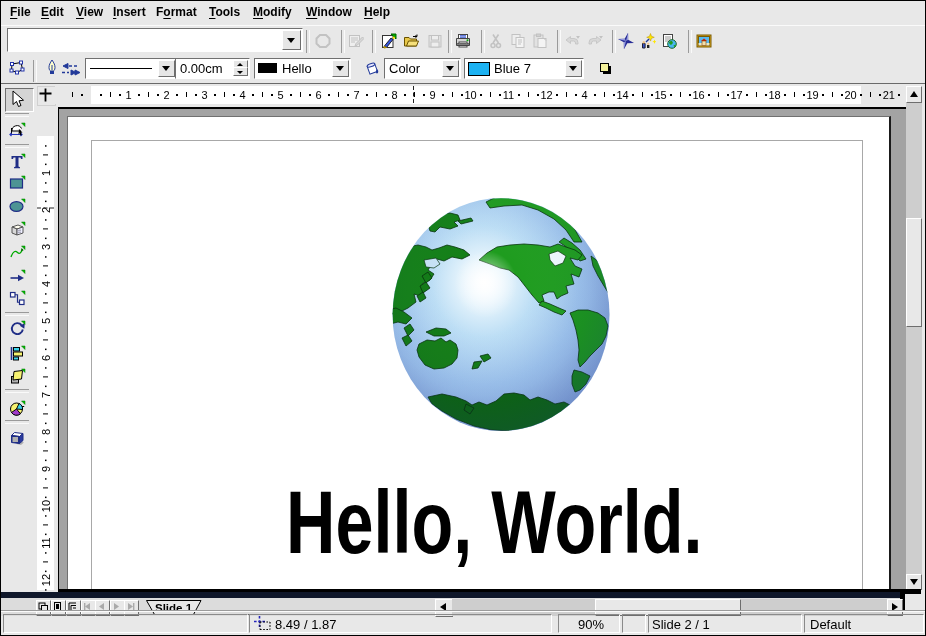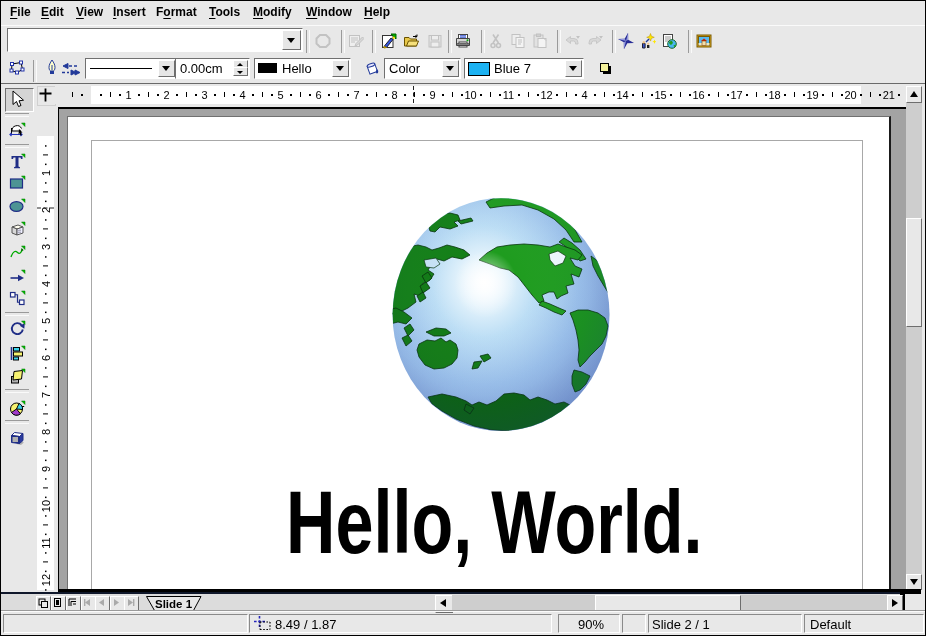--- a/index.html
+++ b/index.html
@@ -538,21 +538,21 @@
     <div class="raised abs" style="left:0;top:488px;width:14px;height:14px;">
       <div class="abs" style="left:3px;top:4px;width:0;height:0;border-left:4px solid transparent;border-right:4px solid transparent;border-top:6px solid #000;"></div>
     </div>
   </div>
 
   <div class="abs" style="left:58px;top:589px;width:847px;height:3px;background:#000;"></div>
   <div class="abs" style="left:905px;top:589px;width:16px;height:5px;background:#000;"></div>
   <div class="abs" style="left:900px;top:592px;width:5px;height:18px;background:#000;"></div>
   <div class="abs" style="left:905px;top:594px;width:16px;height:16px;background:#e8e8e8;"></div>
 
-  <div id="tabrow" class="abs" style="left:1px;top:592px;width:899px;height:18px;background:#dcdcdc;border-top:2px solid #0f172a;">
+  <div id="tabrow" class="abs" style="left:1px;top:592px;width:899px;height:18px;background:#dcdcdc;border-top:6px solid #0f172a;">
     <div id="tabbtns">
         <div class="raised abs" style="left:35px;top:2px;width:13px;height:14px;"></div>
         <div class="raised abs" style="left:50px;top:2px;width:13px;height:14px;"></div>
         <div class="raised abs" style="left:65px;top:2px;width:13px;height:14px;"></div>
         <div class="raised abs" style="left:80px;top:2px;width:13px;height:14px;"></div>
         <div class="raised abs" style="left:94px;top:2px;width:13px;height:14px;"></div>
         <div class="raised abs" style="left:109px;top:2px;width:13px;height:14px;"></div>
         <div class="raised abs" style="left:123px;top:2px;width:13px;height:14px;"></div>
         <svg class="abs" style="left:35px;top:2px" width="13" height="13">
           <rect x="3" y="3" width="6" height="6" fill="none" stroke="#000"></rect>

